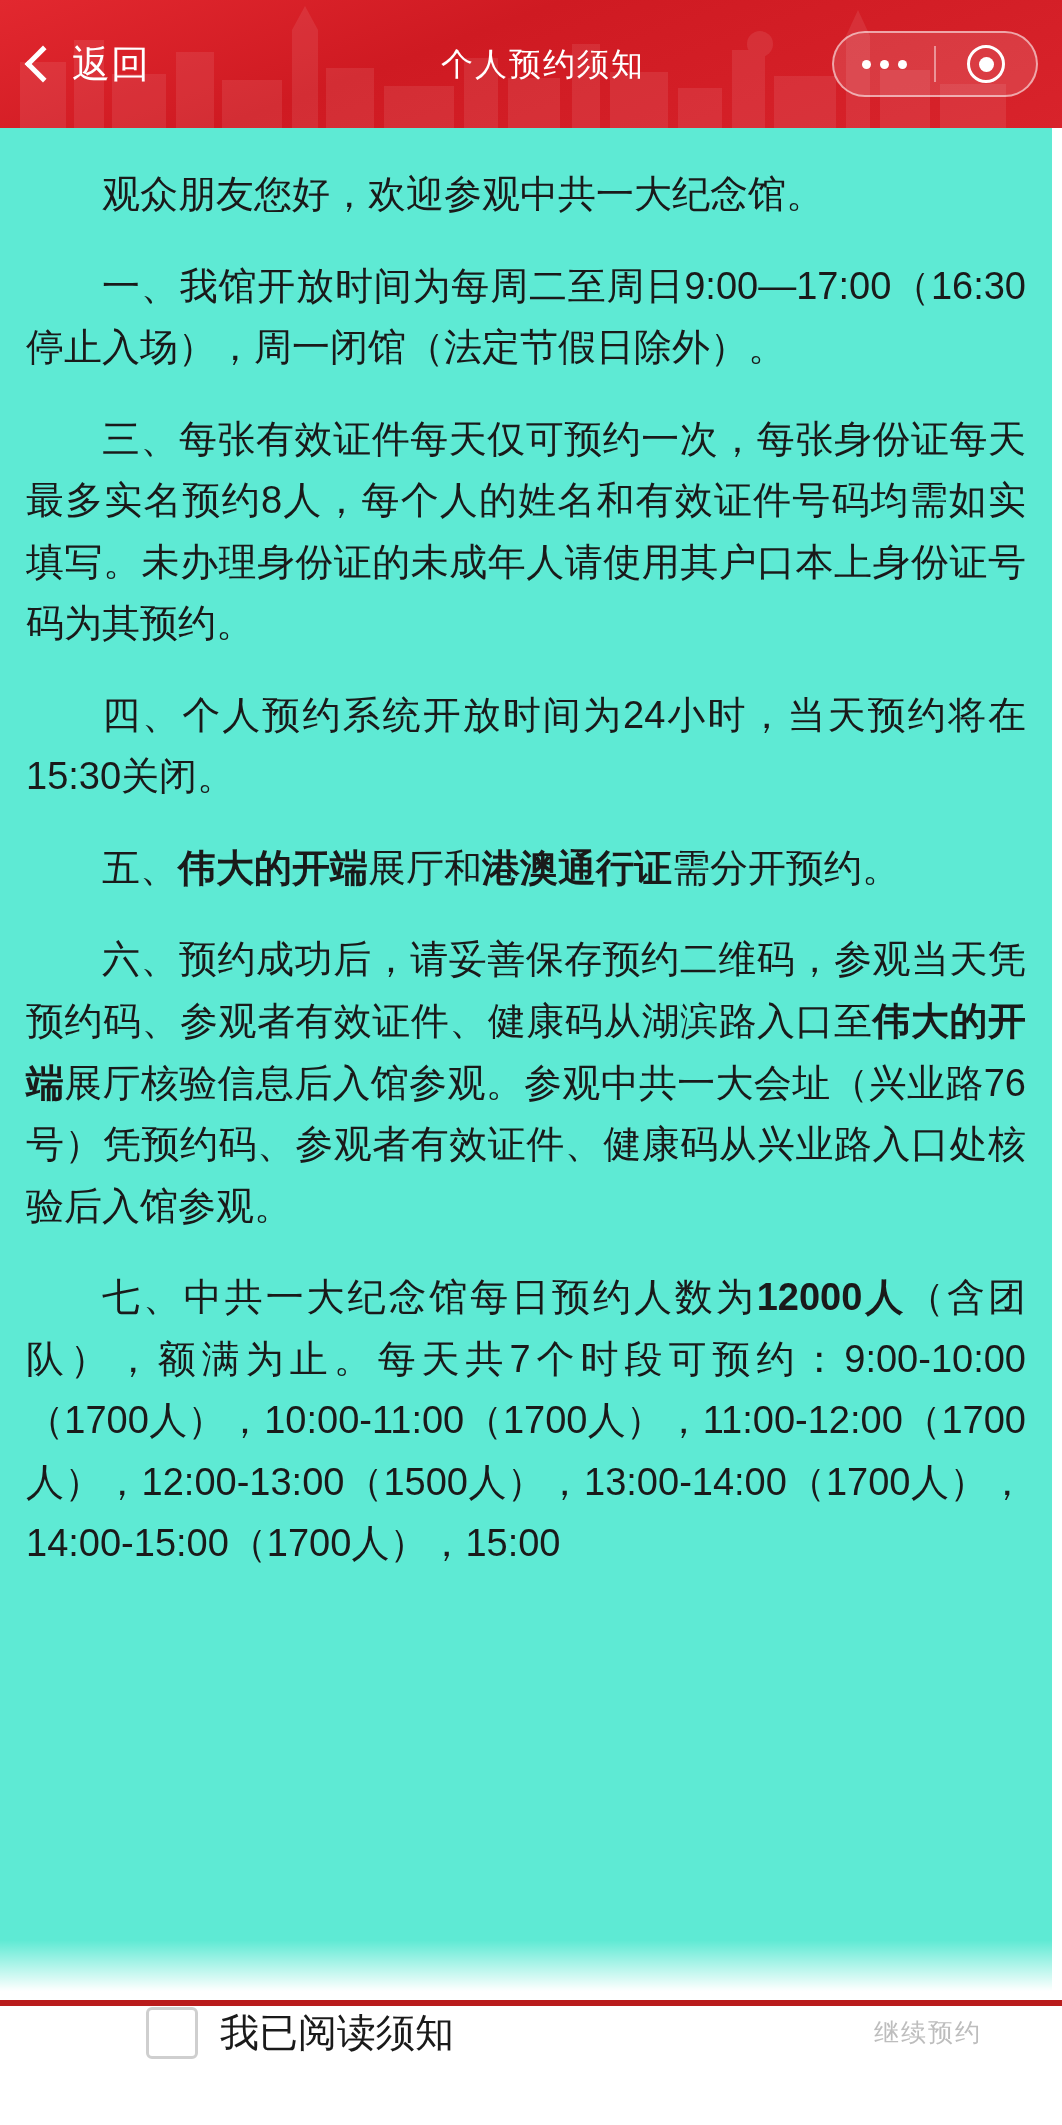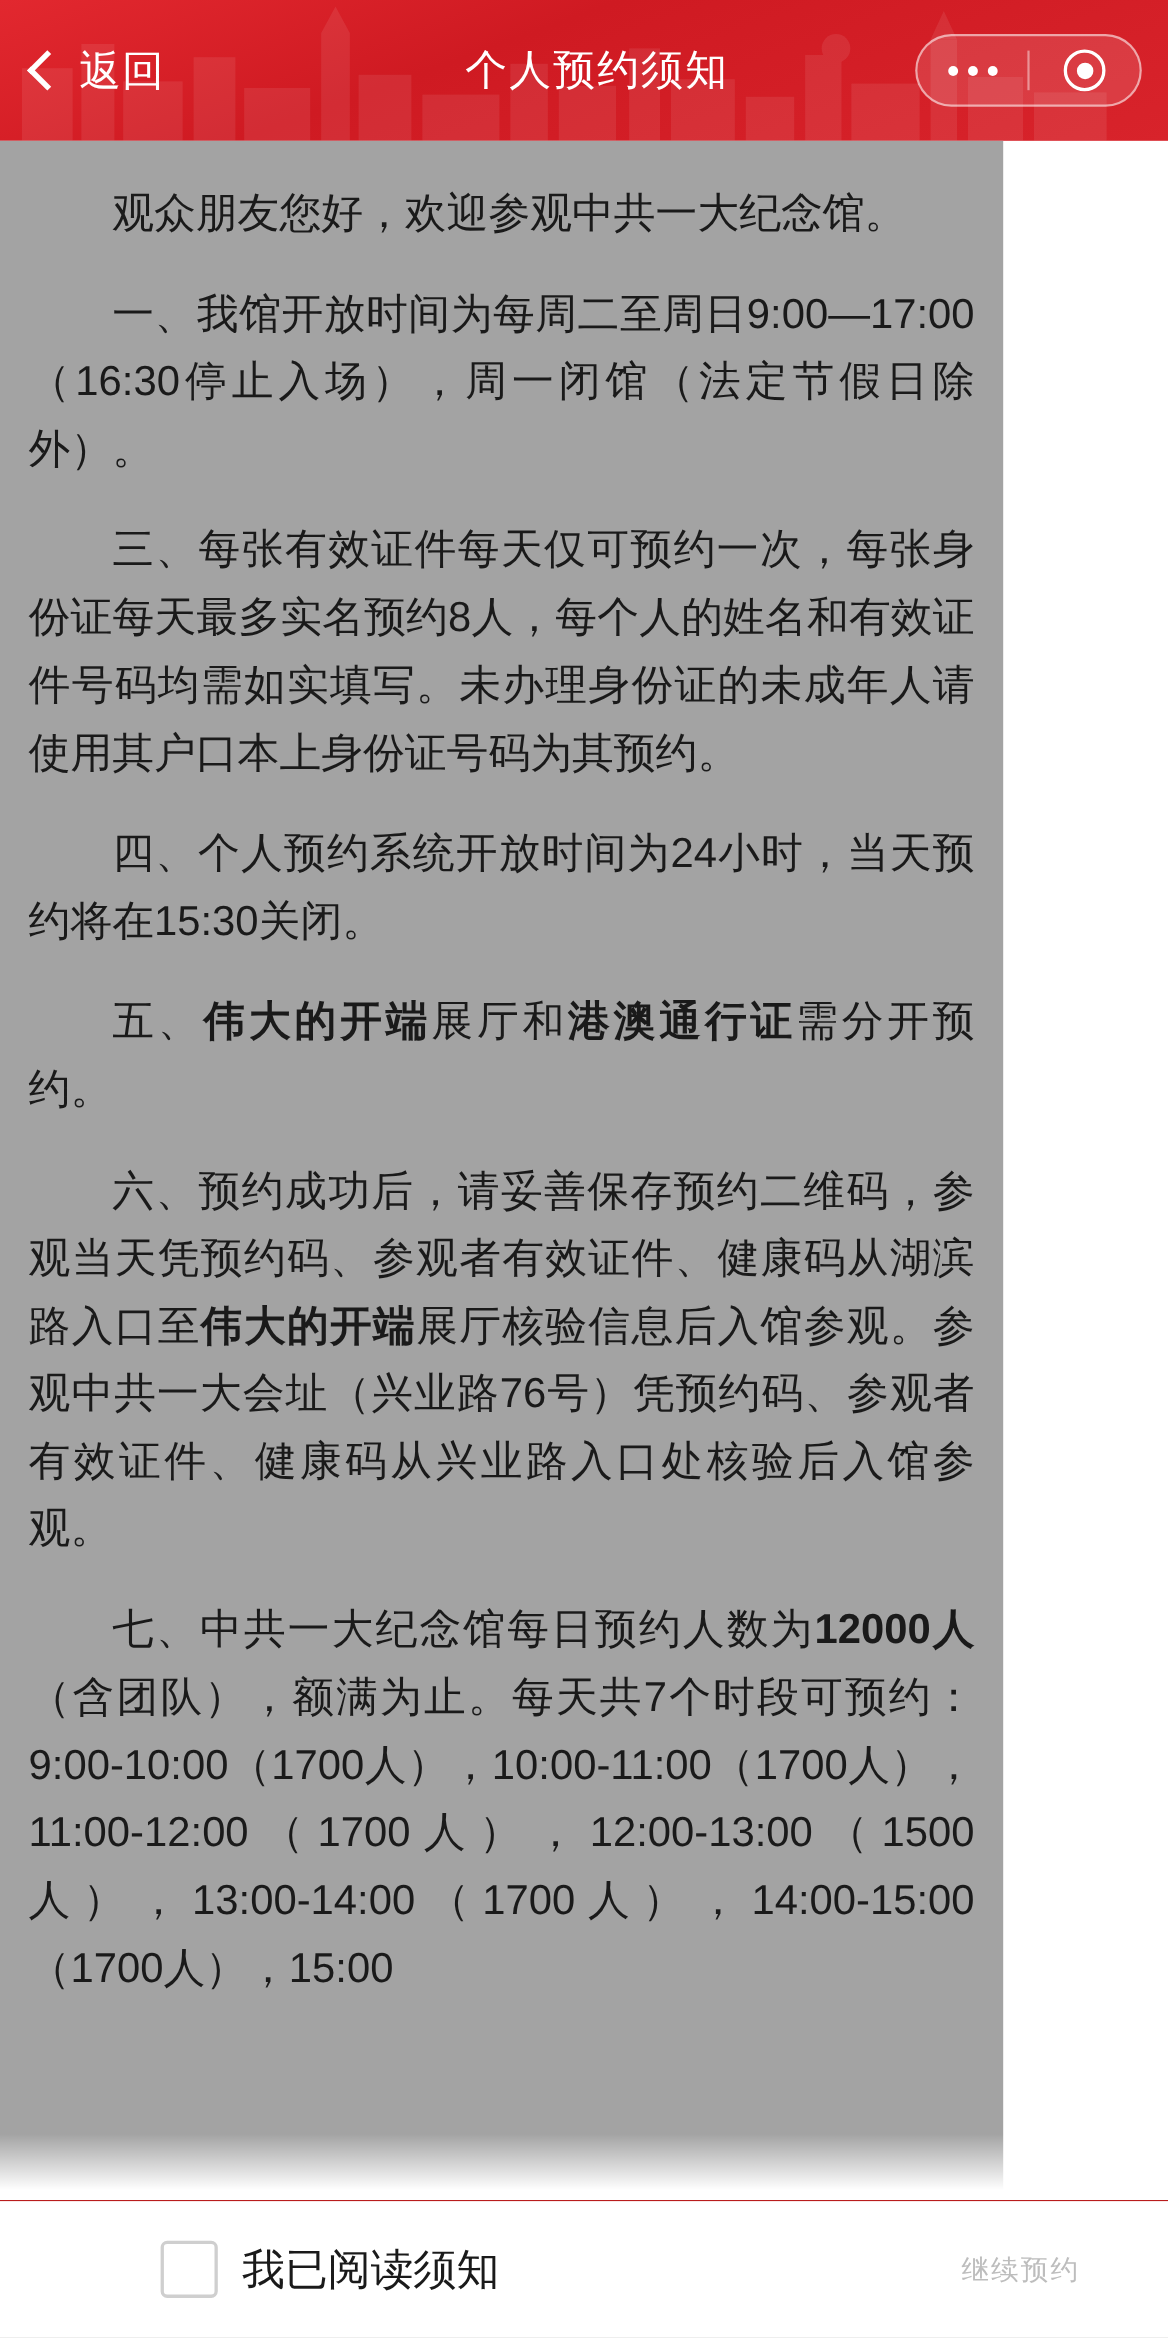--- a/index.html
+++ b/index.html
@@ -50,21 +50,21 @@
   }
   .back-label {
     font-size: 38px;
     color: #ffffff;
     letter-spacing: 1px;
   }
   .header-title {
     position: absolute;
     left: 0; right: 0;
     text-align: center;
-    font-size: 38px;
+    font-size: 32px;
     color: #ffffff;
     letter-spacing: 2px;
     line-height: 128px;
     z-index: 2;
     pointer-events: none;
     margin-left: 24px;
   }
   .capsule {
     position: absolute;
     right: 24px;
@@ -112,25 +112,25 @@
     width: 15px; height: 15px;
     border-radius: 50%;
     background: #ffffff;
   }
 
   
   .content {
     position: absolute;
     top: 128px;
     left: 0;
-    width: 912px;
+    width: 1052px;
     height: 1872px;
     overflow: hidden;
     padding: 36px 26px 0 26px;
-    background: #a3a3a3;
+    background: #5eead4;
   }
   .para {
     font-size: 38px;
     line-height: 1.62;
     color: #1a1a1a;
     text-indent: 76px;
     margin-bottom: 30px;
     text-align: justify;
     letter-spacing: 0px;
   }
@@ -148,23 +148,23 @@
   }
 
   
   .footer {
     position: absolute;
     left: 0;
     bottom: 0;
     width: 1062px;
     height: 125px;
     background: #ffffff;
-    border-top: 1px solid #b91c1c;
-    display: flex;
-    align-items: center;
+    border-top: 6px solid #b91c1c;
+    display: flex;
+    align-items: flex-start;
   }
   .agree {
     display: flex;
     align-items: center;
     gap: 22px;
     margin-left: 146px;
     cursor: pointer;
   }
   .checkbox {
     width: 52px; height: 52px;

